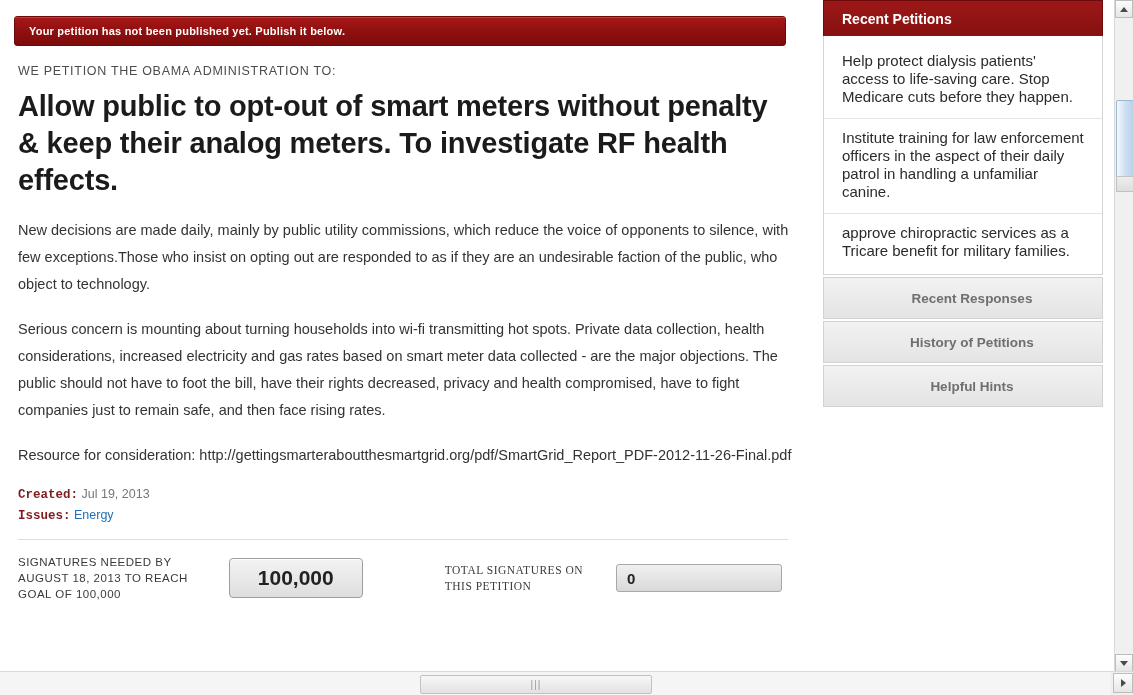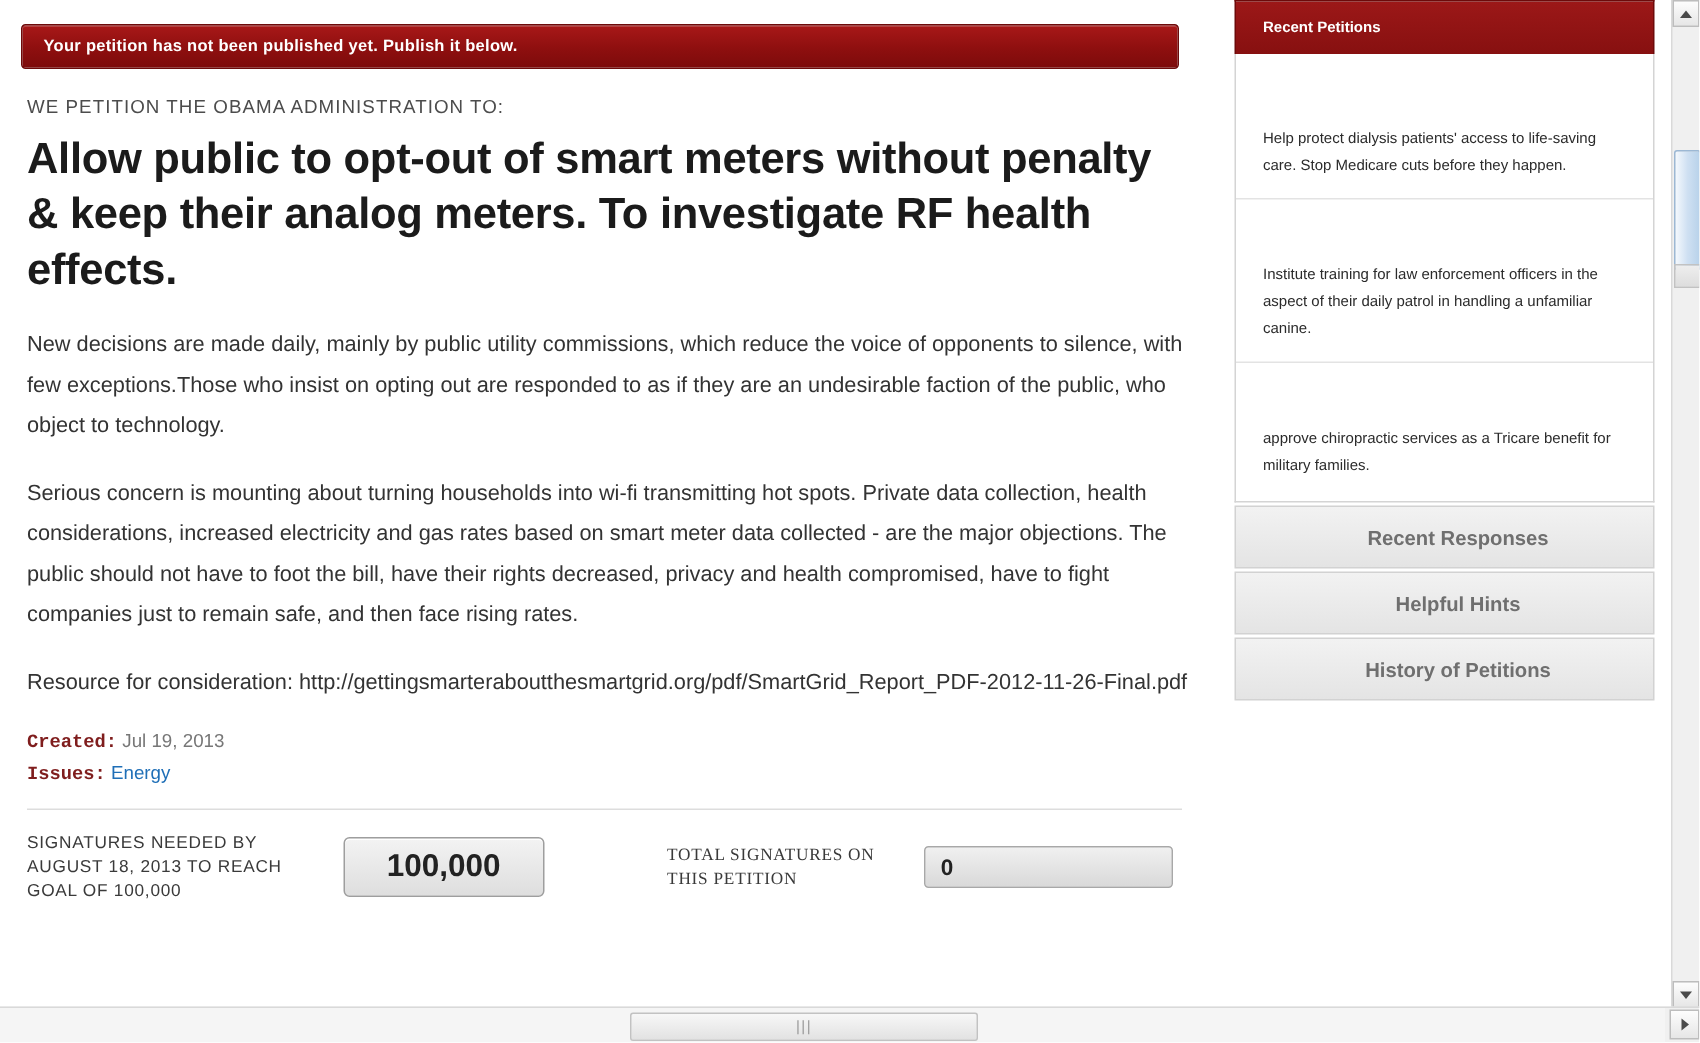--- a/index.html
+++ b/index.html
@@ -163,41 +163,40 @@
     background: linear-gradient(to bottom, #9c1818 0%, #871010 100%);
     border: 1px solid #6d0a0a;
     border-bottom: none;
     display: flex;
     align-items: center;
     padding-left: 18px;
     box-sizing: border-box;
   }
   .panel-header-text {
     color: #ffffff;
-    font-size: 10px;
+    font-size: 14px;
     font-weight: bold;
   }
   .panel-body {
     background: #ffffff;
     border: 1px solid #d4d4d4;
     border-top: none;
     padding: 6px 0 2px 0;
   }
   .petition-item {
     padding: 10px 16px 12px 18px;
     border-bottom: 1px solid #e3e3e3;
   }
   .petition-item:last-child { border-bottom: none; }
   .petition-item a {
     color: #2b2b2b;
-    font-size: 10px;
+    font-size: 15px;
     line-height: 18px;
     text-decoration: none;
     display: block;
-    margin-top: 32px;
   }
 
   .accordion-row {
     height: 42px;
     margin-top: 2px;
     background: linear-gradient(to bottom, #f2f2f2 0%, #e4e4e4 100%);
     border: 1px solid #d2d2d2;
     display: flex;
     align-items: center;
     padding-left: 18px;
@@ -367,24 +366,24 @@
       </div>
       <div class="petition-item">
         <a href="#">approve chiropractic services as a Tricare benefit for military families.</a>
       </div>
     </div>
 
     <div class="accordion-row">
       <span class="accordion-row-text">Recent Responses</span>
     </div>
     <div class="accordion-row">
+      <span class="accordion-row-text">History of Petitions</span>
+    </div>
+    <div class="accordion-row">
       <span class="accordion-row-text">Helpful Hints</span>
-    </div>
-    <div class="accordion-row">
-      <span class="accordion-row-text">History of Petitions</span>
     </div>
 
   </div>
 
   <div id="vscroll">
     <div class="sb-btn" id="vscroll-btn-up">
       <span class="sb-arrow arrow-up"></span>
     </div>
     <div id="vscroll-thumb"></div>
     <div id="vscroll-grip"></div>

